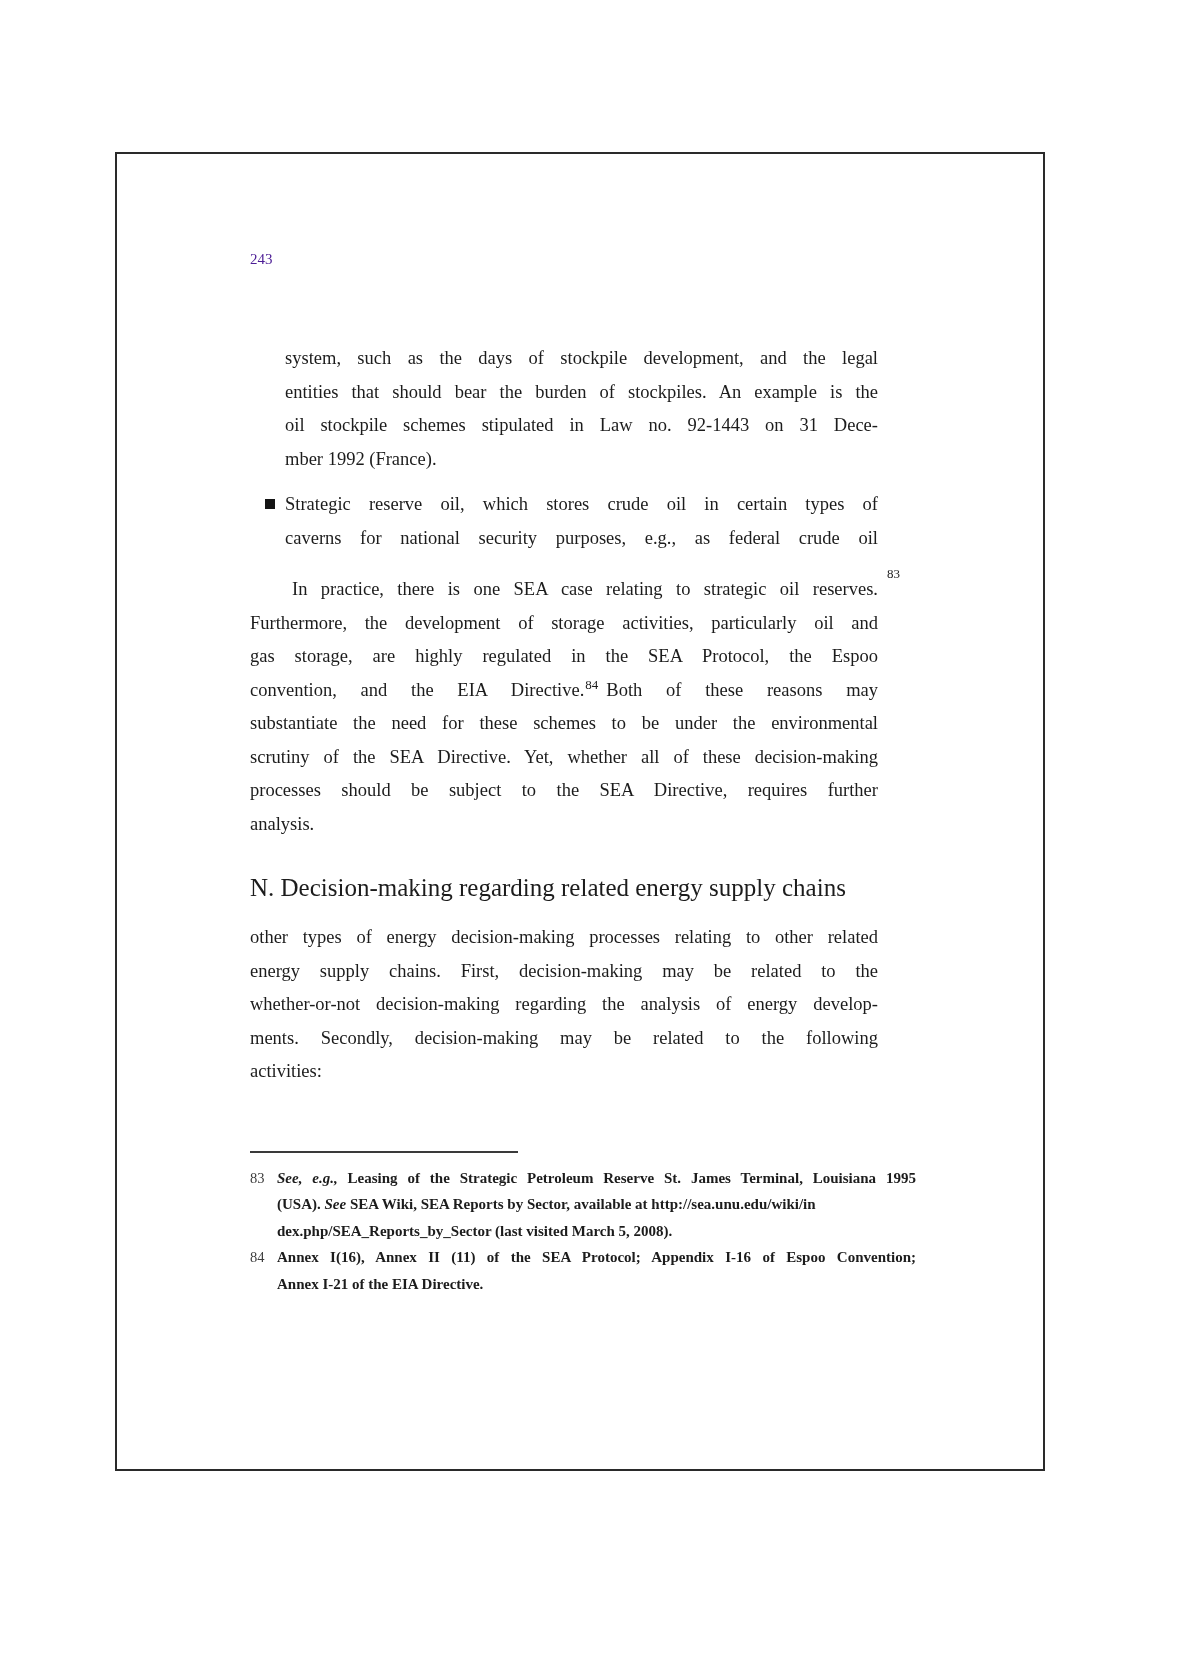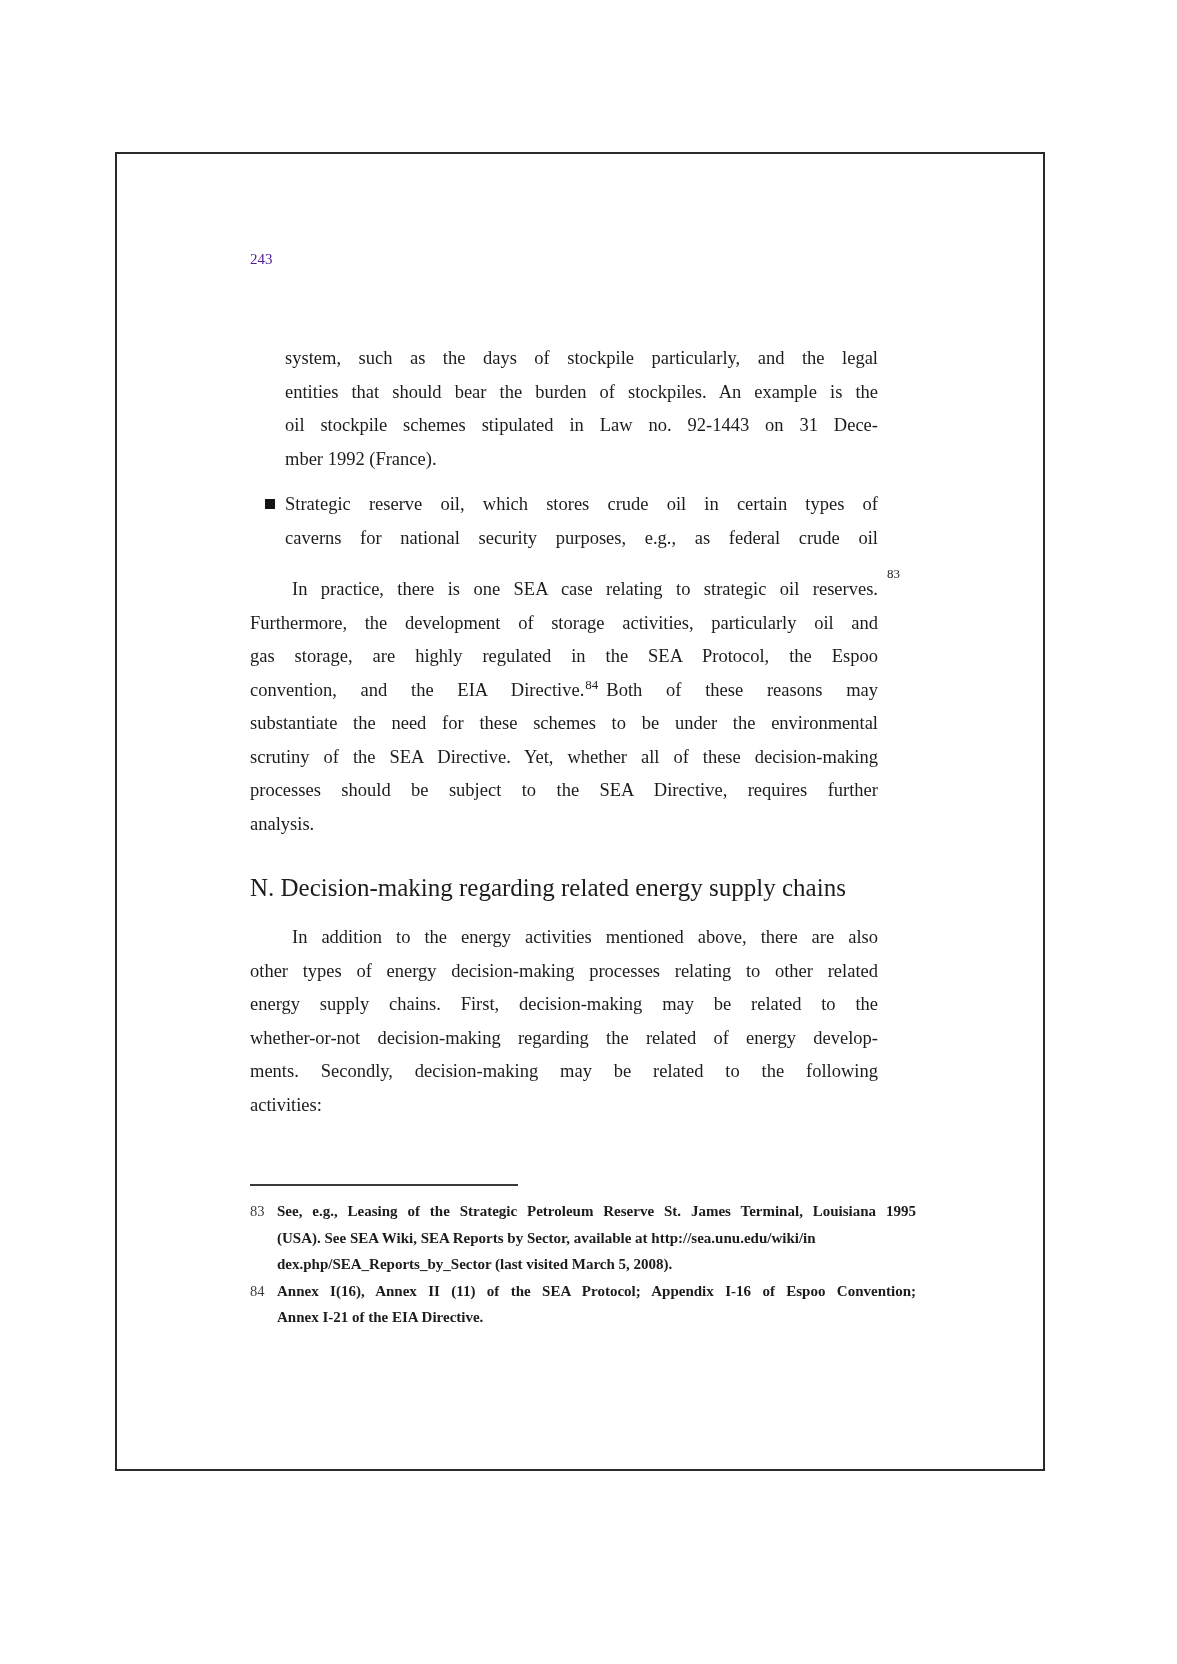--- a/index.html
+++ b/index.html
@@ -114,36 +114,36 @@
   }
   .fn-text { flex: 1 1 auto; }
   .fn-line {
     line-height: 26.5px;
     text-align: left;
   }
   .fn-line.j {
     text-align: justify;
     text-align-last: justify;
   }
-  .it { }
+  .it { font-style: italic; }
 </style>
 </head>
 <body>
 
 <div class="page-frame">
   <div class="content">
 
     <div class="header-row">
       <span class="page-number">243</span>
     </div>
 
     <div class="body-block">
 
       <div class="bullet-cont">
-        <div class="line">system, such as the days of stockpile particularly, and the legal</div>
+        <div class="line">system, such as the days of stockpile development, and the legal</div>
         <div class="line">entities that should bear the burden of stockpiles. An example is the</div>
         <div class="line">oil stockpile schemes stipulated in Law no. 92-1443 on 31 Dece-</div>
         <div class="line last">mber 1992 (France).</div>
       </div>
 
       <div class="bullet-item">
         <span class="bullet-square"></span>
         <div class="bullet-lines">
           <div class="line">Strategic reserve oil, which stores crude oil in certain types of</div>
           <div class="line">caverns for national security purposes, e.g., as federal crude oil</div>
@@ -161,24 +161,23 @@
         </div>
         <div class="line">substantiate the need for these schemes to be under the environmental</div>
         <div class="line">scrutiny of the SEA Directive. Yet, whether all of these decision-making</div>
         <div class="line">processes should be subject to the SEA Directive, requires further</div>
         <div class="line last">analysis.</div>
       </div>
 
       <div class="section-heading">N. Decision-making regarding related energy supply chains</div>
 
       <div class="para2">
-        <div class="line ind">In addition to the energy activities mentioned above, there are also</div>
         <div class="line">other types of energy decision-making processes relating to other related</div>
         <div class="line">energy supply chains. First, decision-making may be related to the</div>
-        <div class="line">whether-or-not decision-making regarding the related of energy develop-</div>
+        <div class="line">whether-or-not decision-making regarding the analysis of energy develop-</div>
         <div class="line">ments. Secondly, decision-making may be related to the following</div>
         <div class="line last">activities:</div>
       </div>
 
     </div>
 
     <hr class="footnote-sep">
 
     <div class="footnotes">
 

